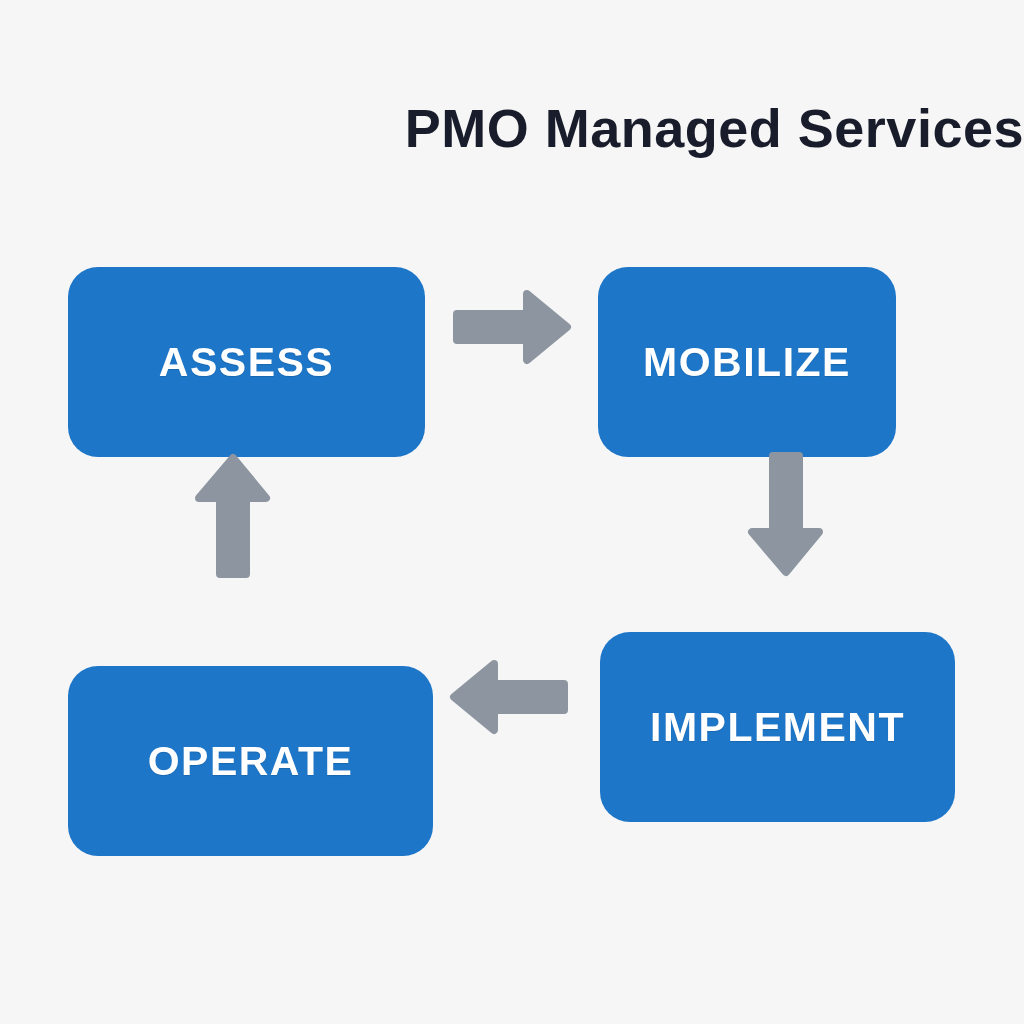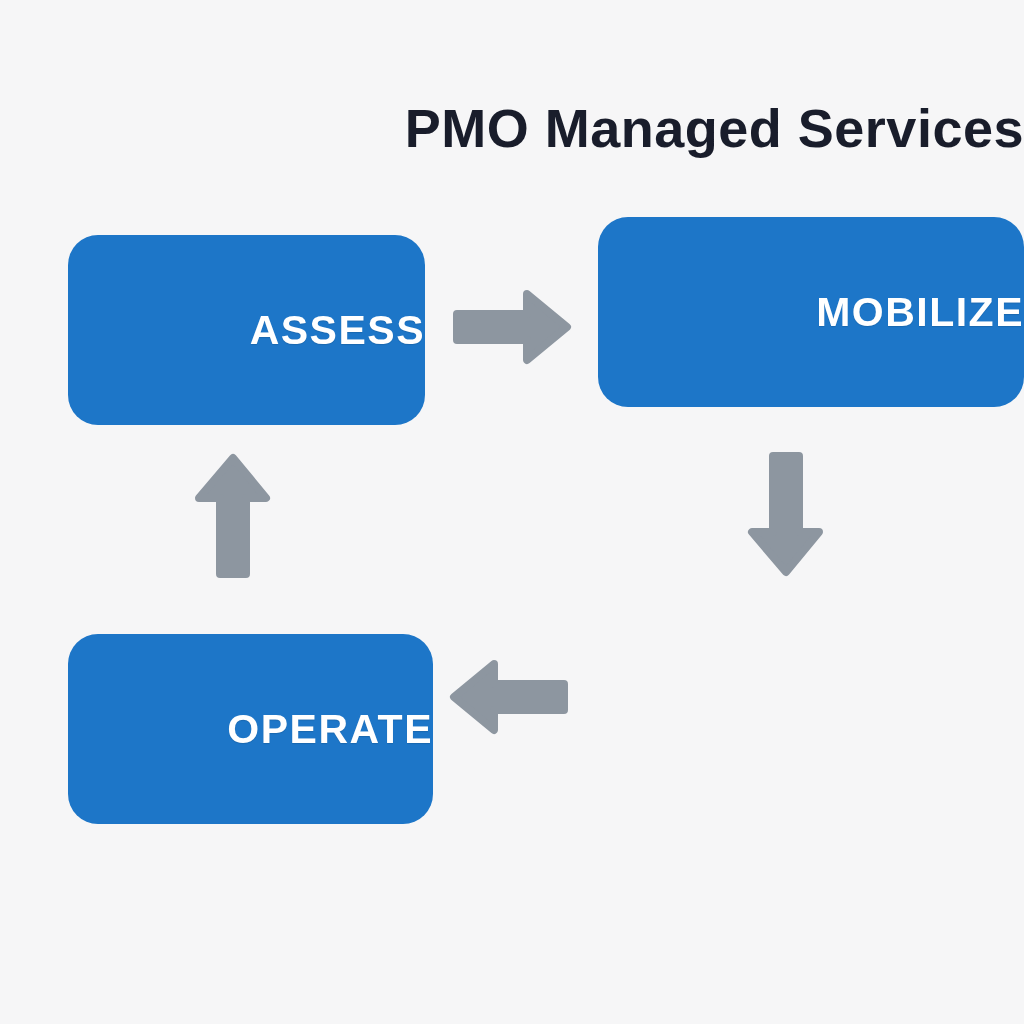--- a/index.html
+++ b/index.html
@@ -24,31 +24,32 @@
     font-weight: 700;
     letter-spacing: 0.5px;
     color: var(--title-color, #191d2b);
   }
   .stage-box {
     position: absolute;
     background: var(--box-fill, #1d76c8);
     border-radius: 30px;
     display: flex;
     align-items: center;
-    justify-content: flex-end;
+    justify-content: center;
+    margin-top: 32px;
   }
   .stage-box .stage-label {
     color: var(--box-text, #ffffff);
     font-size: 41px;
     font-weight: 700;
     letter-spacing: 1.5px;
     text-shadow: 0 1px 1px rgba(0,0,0,0.12);
   }
   .box-assess    { left: 68px;  top: 235px; width: 357px; height: 190px; }
-  .box-mobilize  { left: 598px; top: 217px; width: 426px; height: 190px; }
+  .box-mobilize  { left: 598px; top: 235px; width: 298px; height: 190px; }
   .box-operate   { left: 68px;  top: 634px; width: 365px; height: 190px; }
   .box-implement { left: 600px; top: 600px; width: 355px; height: 190px; }
   .arrow { position: absolute; }
   .arrow svg { display: block; }
   .arrow-right { left: 451px; top: 286px; }
   .arrow-down  { left: 745px; top: 450px; }
   .arrow-left  { left: 446px; top: 656px; }
   .arrow-up    { left: 192px; top: 452px; }
 </style>
 </head>
@@ -59,20 +60,23 @@
   <h1 class="diagram-title">PMO Managed Services</h1>
 
   <div class="stage-box box-assess">
     <span class="stage-label">ASSESS</span>
   </div>
 
   <div class="stage-box box-mobilize">
     <span class="stage-label">MOBILIZE</span>
   </div>
 
+  <div class="stage-box box-implement">
+    <span class="stage-label">IMPLEMENT</span>
+  </div>
 
   <div class="stage-box box-operate">
     <span class="stage-label">OPERATE</span>
   </div>
 
   <div class="arrow arrow-right">
     <svg width="124" height="82" viewBox="0 0 124 82">
       <polygon points="6,28 76,28 76,8 116,41 76,74 76,54 6,54" fill="var(--arrow-fill, #8d96a0)" stroke="var(--arrow-fill, #8d96a0)" stroke-width="8" stroke-linejoin="round"></polygon>
     </svg>
   </div>

